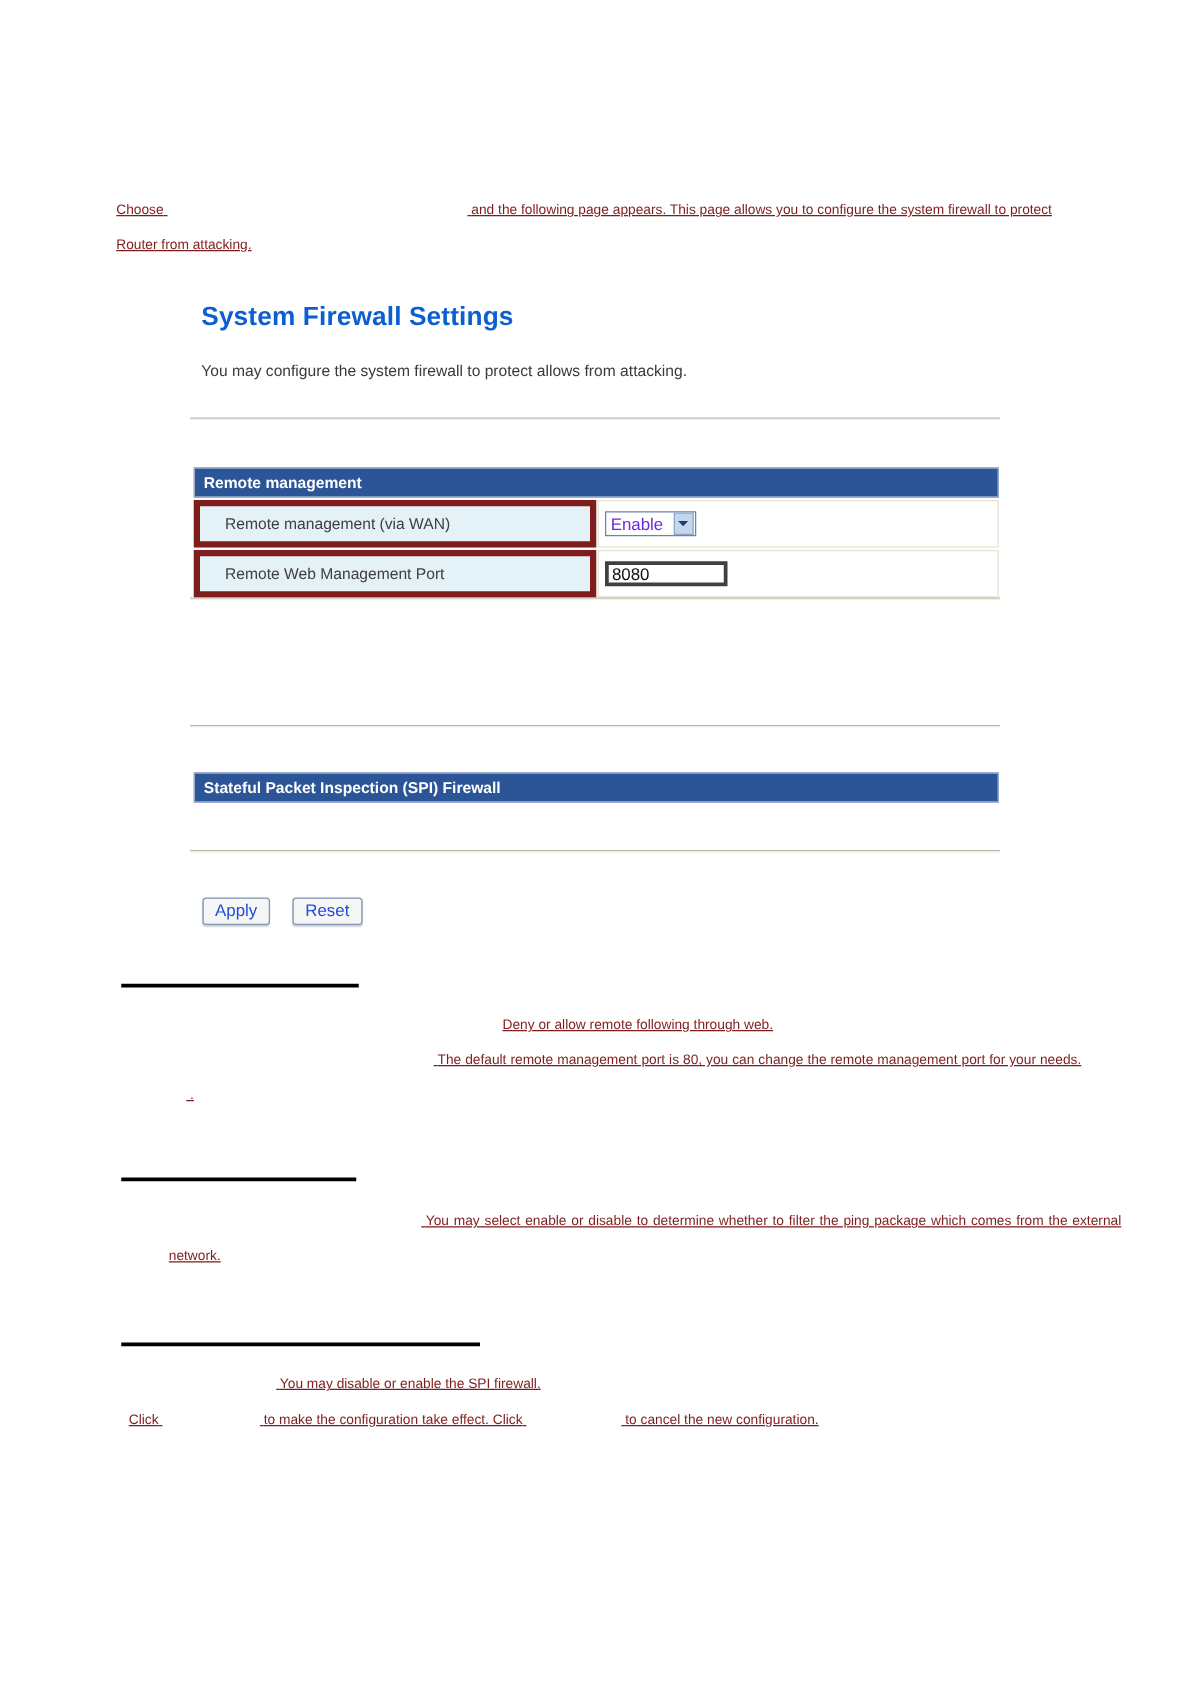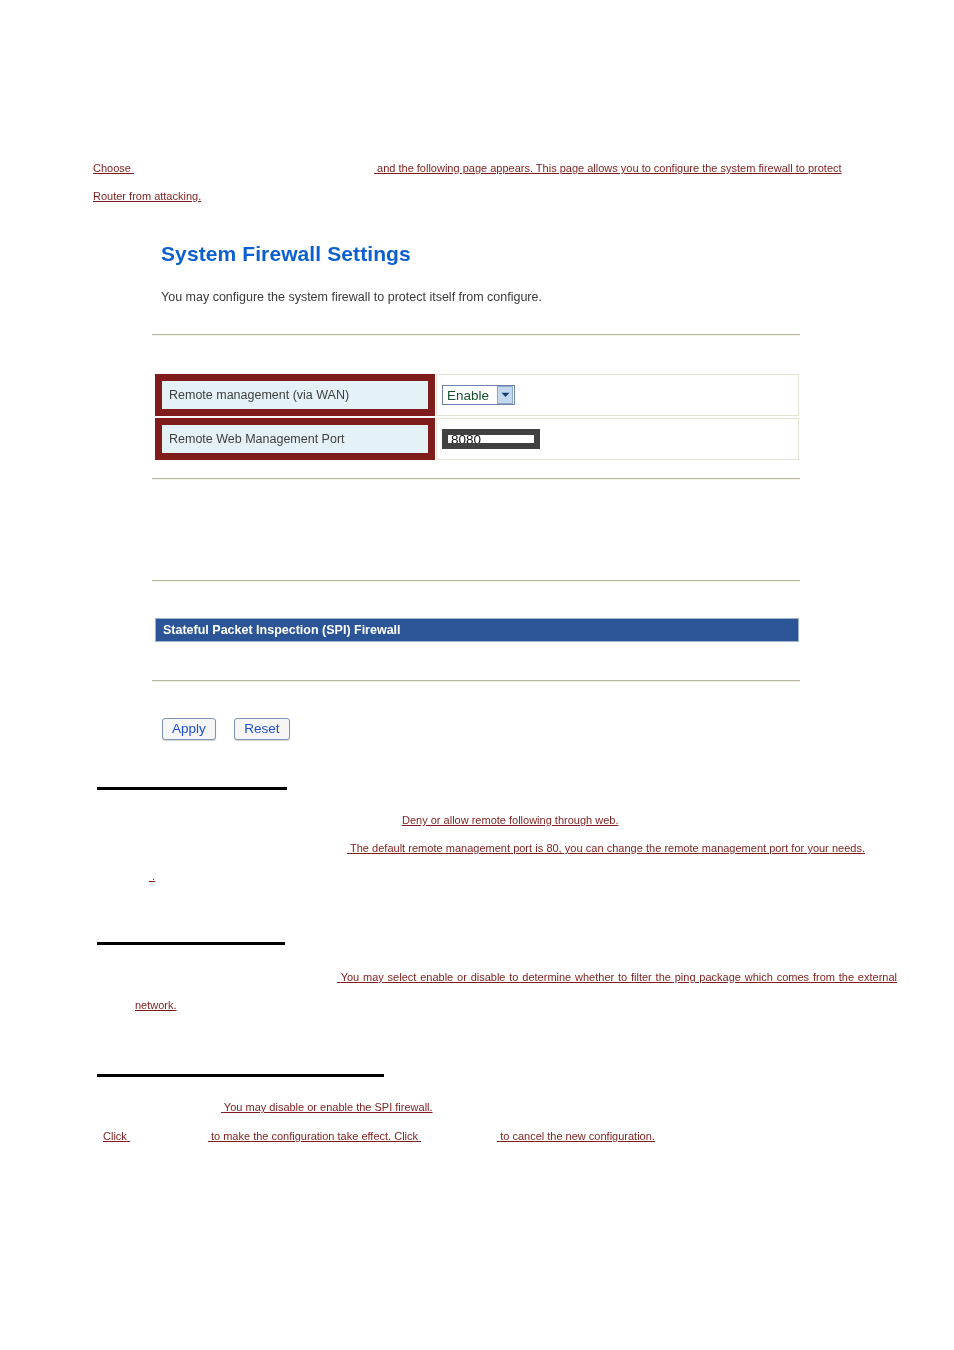--- a/index.html
+++ b/index.html
@@ -96,39 +96,39 @@
     height: 14px;
   }
   .fw-table td {
     height: 26px;
     font-size: 12.5px;
     color: #3e3e3e;
     vertical-align: middle;
   }
   td.cell-label {
     background: #e4f2f7;
-    border: 7px solid #7f1d1d;
-    padding-left: 7px;
+    border: 5px solid #7f1d1d;
+    padding-left: 20px;
     width: 258px;
   }
   td.cell-value {
     background: #ffffff;
     border: 1px solid #e7e3d4;
     padding-left: 5px;
   }
 
   
   .sel {
     display: inline-flex;
     align-items: center;
     height: 20px;
     border: 1px solid #6b83a8;
     background: #ffffff;
     font-size: 13.5px;
-    color: #14532d;
+    color: #6d28d9;
     padding: 0 0 0 4px;
     box-sizing: border-box;
   }
   .sel .sel-text {
     padding-right: 8px;
     white-space: nowrap;
   }
   .sel .sel-arrow {
     width: 16px;
     height: 18px;
@@ -140,21 +140,21 @@
     align-items: center;
     justify-content: center;
   }
   .sel .sel-arrow svg { display: block; }
 
   
   .txt {
     width: 98px;
     height: 20px;
     box-sizing: border-box;
-    border: 6px solid #404040;
+    border: 3px solid #404040;
     background: #ffffff;
     font-family: "Liberation Sans", sans-serif;
     font-size: 13.5px;
     color: #111;
     padding: 0 3px;
   }
 
   
   .btn-row {
     position: absolute;
@@ -180,26 +180,29 @@
 <div class="doc-para" style="left:93px; top:154px; width:772px;">
   <span>Choose</span>
   <span class="gap" style="width:240px;"></span>
   <span>and the following page appears. This page allows you to configure the system firewall to protect Router from attacking.</span>
 </div>
 
 <div id="screenshot-panel">
 
   <div class="panel-title">System Firewall Settings</div>
 
-  <div class="panel-subtitle">You may configure the system firewall to protect itself from configure.</div>
+  <div class="panel-subtitle">You may configure the system firewall to protect allows from attacking.</div>
 
   <div class="panel-hr" style="top:106px;"></div>
 
   <table class="fw-table" style="top:144px;">
     <tbody>
+        <tr>
+      <th colspan="2">Remote management</th>
+    </tr>
     <tr>
       <td class="cell-label">Remote management (via WAN)</td>
       <td class="cell-value">
         <span class="sel">
           <span class="sel-text">Enable</span>
           <span class="sel-arrow">
             <svg width="9" height="6" viewBox="0 0 9 6">
                   <path d="M0.5 0.8 L4.5 5 L8.5 0.8 Z" fill="#1b3c6e"></path>
                 </svg>
           </span>

